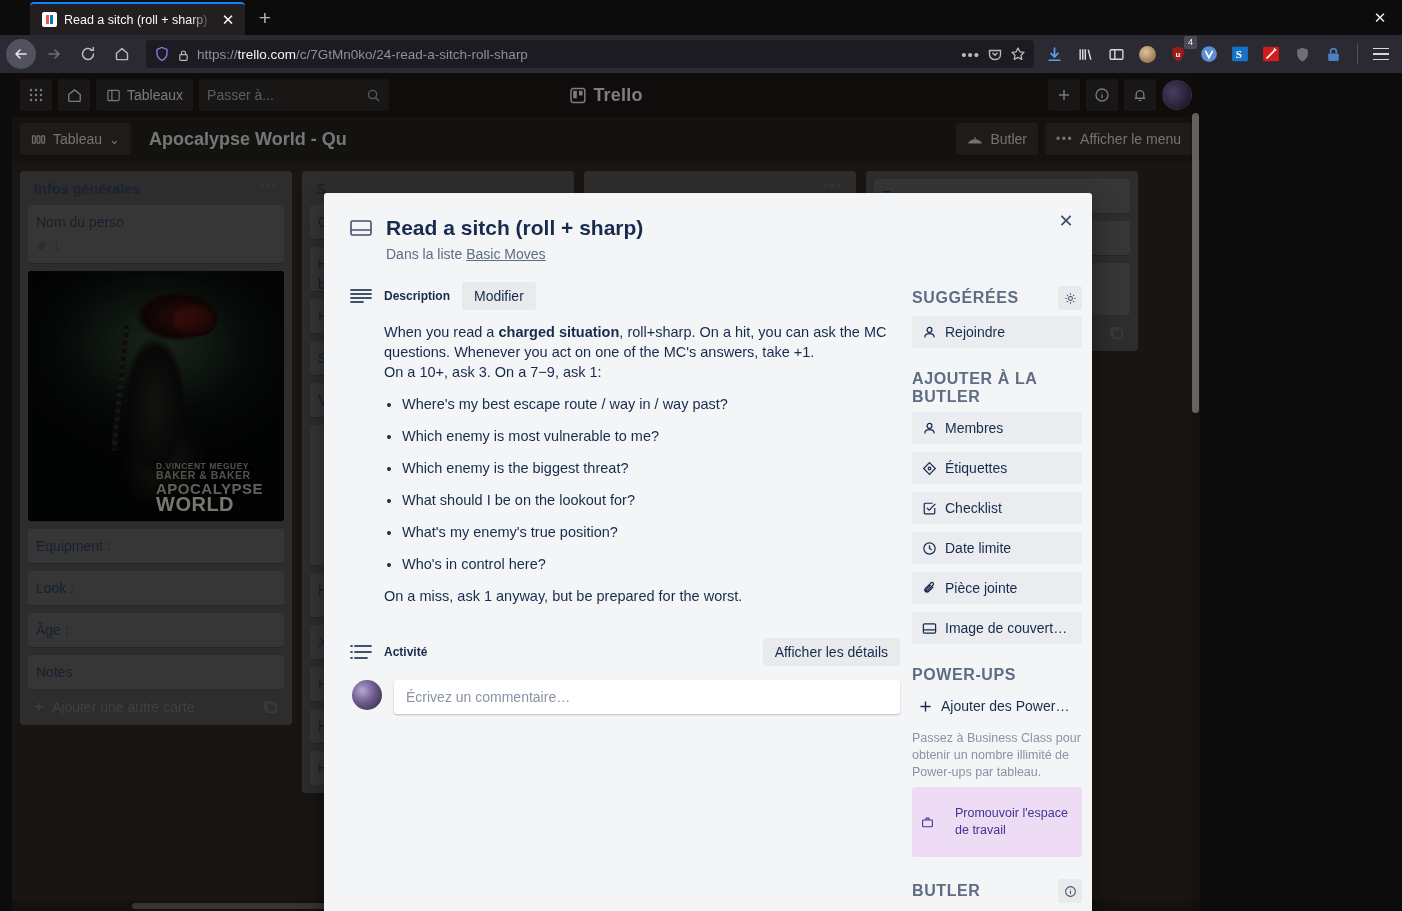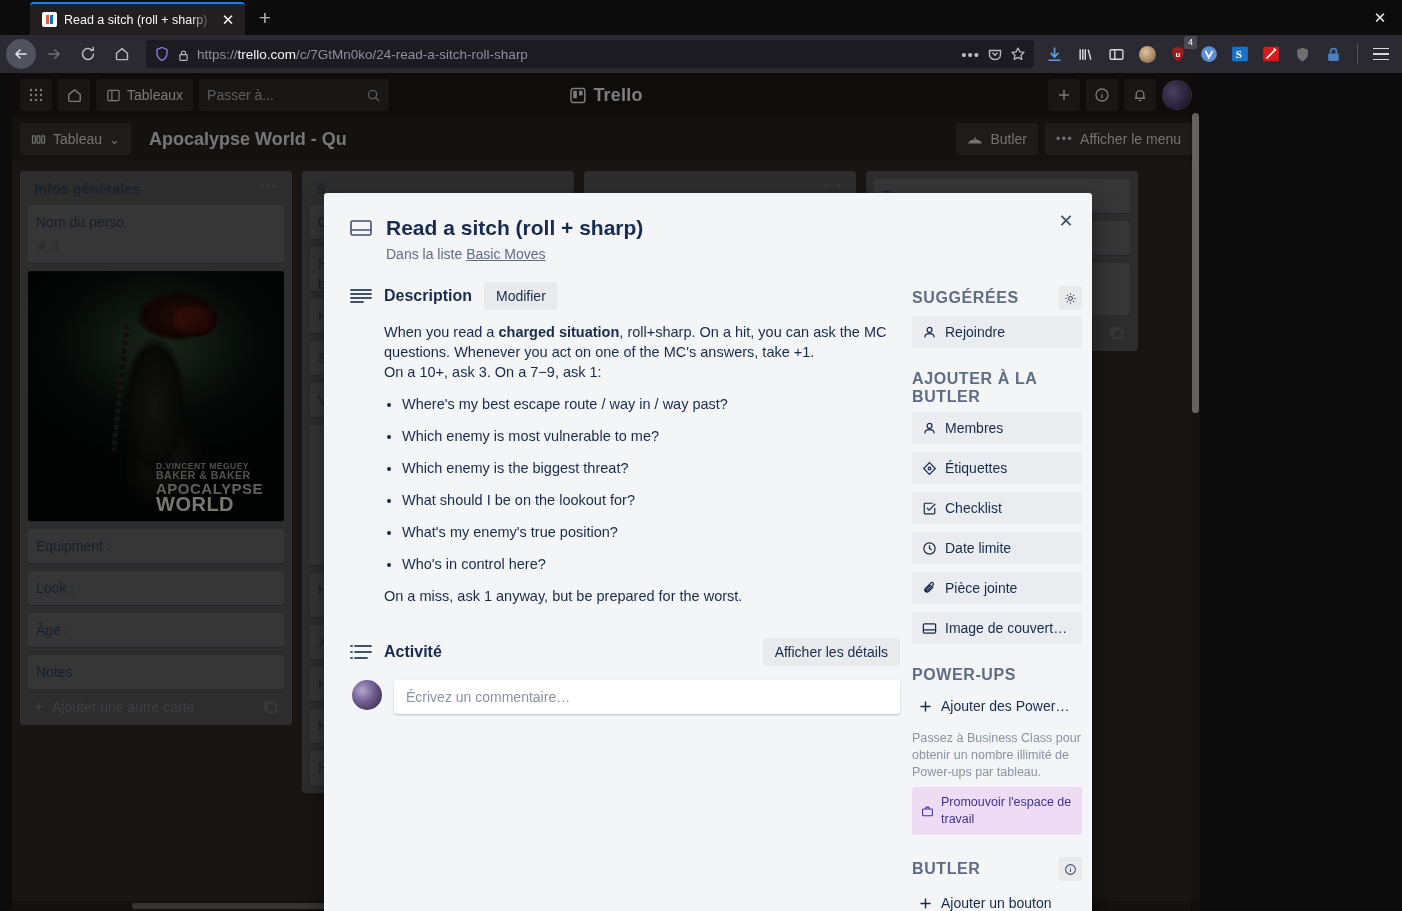--- a/index.html
+++ b/index.html
@@ -213,21 +213,21 @@
   .card-title { font-size: 21px; font-weight:700; color:#172b4d; line-height:26px; }
   .card-subtitle { font-size: 14px; color:#5e6c84; margin-top: 5px;}
   .card-subtitle u { text-decoration: underline; }
 
   .modal-body { display:flex; gap: 12px; margin-top: 20px; }
   .modal-main { width: 560px; flex: 0 0 560px; padding-left: 10px;}
   .modal-side { width: 170px; flex: 0 0 170px; }
 
   .sec-head { display:flex; align-items:center; gap: 12px; }
   .sec-icon { flex:0 0 22px; color:#42526e; display:flex; }
-  .sec-title { font-size: 16px; font-weight:700; color:#172b4d;}
+  .sec-title { font-size: 12px; font-weight:700; color:#172b4d;}
   .btn-grey {
     background:#e9eaec; color:#172b4d; font-size:14px; border-radius:3px;
     padding: 6px 12px; line-height:16px;
   }
   .desc-body { padding-left: 34px; margin-top: 12px; color:#172b4d; font-size:14.5px; line-height:20px;}
   .desc-body p { margin-bottom: 0; }
   .desc-body ul { margin: 10px 0 10px 18px; }
   .desc-body li { margin: 12px 0; }
   .desc-body strong { font-weight: 700; }
 
@@ -254,22 +254,22 @@
   .side-head.first { margin-top: 4px; }
   .side-btn {
     background:#eaecf0; border-radius:3px; height: 32px; margin-bottom: 8px;
     display:flex; align-items:center; gap: 8px; padding: 0 10px;
     color:#172b4d; font-size:14px; white-space:nowrap; overflow:hidden;
   }
   .side-btn.plain { background: transparent; padding-left: 6px; }
   .side-gap { height: 14px; }
   .side-note { font-size: 12.5px; color:#8993a4; line-height:17px; margin-bottom: 6px;}
   .side-promo {
-    background:#eedcf5; border-radius:3px; padding: 7px 9px; color:#403294;
-    font-size:12.5px; line-height:17px; display:flex; gap:7px; margin-bottom: 8px;
+    background:#eedcf5; border-radius:3px; padding: 18px 9px; color:#403294;
+    font-size:12.5px; line-height:17px; display:flex; gap:21px; margin-bottom: 8px;
   }
   .ic { display:inline-flex; align-items:center; justify-content:center; flex:0 0 auto;}
   .scrollbar-v {
     position:absolute; right:0; top:0; width: 9px; height: 100%;
     background: rgba(0,0,0,0.12);
   }
   .scrollbar-v .thumb { position:absolute; right:1px; top: 40px; width:7px; height: 300px;
     background: rgba(255,255,255,0.35); border-radius:4px;}
   .board-hscroll { position:absolute; left:0; bottom:0; width:1402px; height: 10px;
     background: rgba(0,0,0,0.18);}

